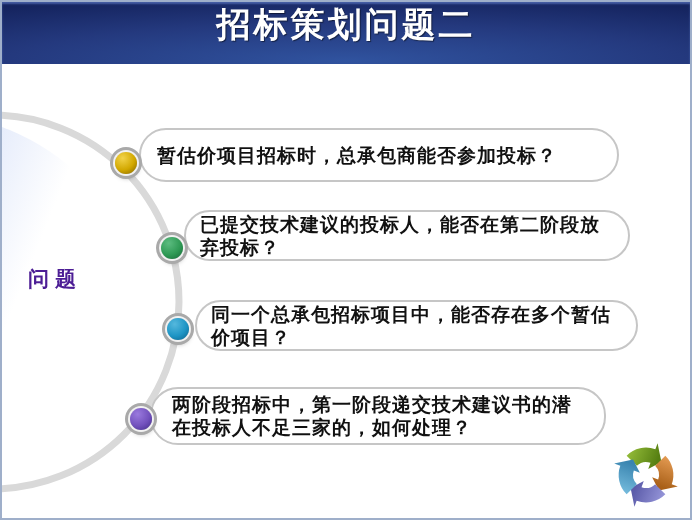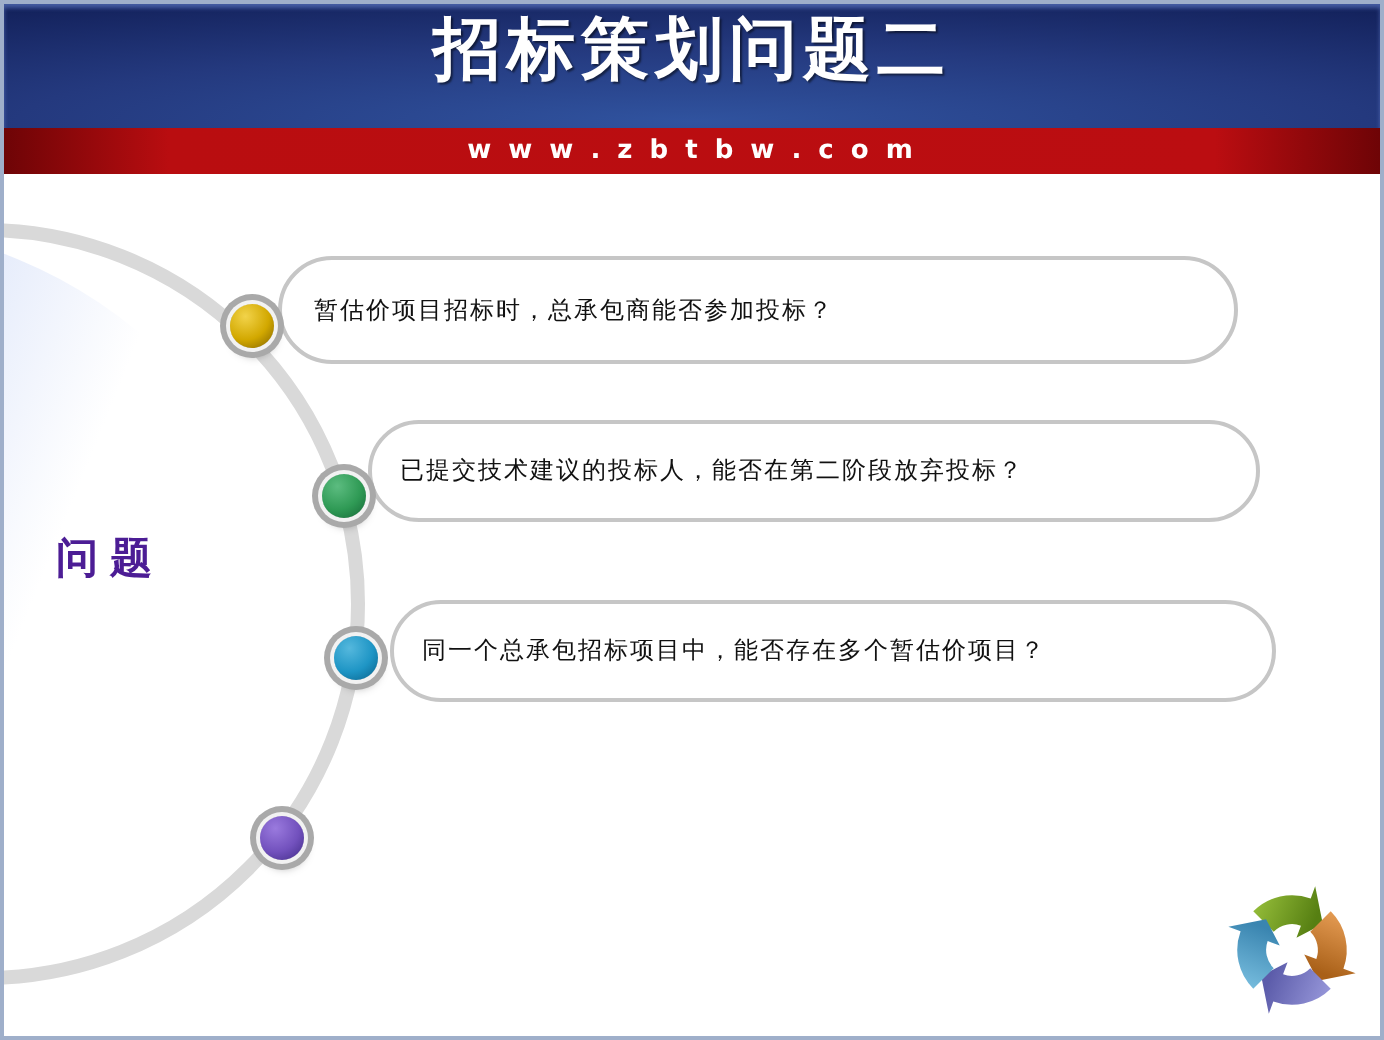--- a/index.html
+++ b/index.html
@@ -35,59 +35,59 @@
   }
   .hub-label{
     position:absolute; left:26px; top:178px; font-size:21px; font-weight:bold;
     color:#4c1d95; letter-spacing:6px;
   }
   .arc-svg{position:absolute; left:0; top:0;}
   .q-bubble{
     position:absolute; box-sizing:border-box; background:#ffffff;
     border:2px solid #c6c6c6; border-radius:28px;
     display:flex; align-items:center;
-    font-size:12px; font-weight:normal; color:#111; letter-spacing:1px; line-height:23px;
+    font-size:19px; font-weight:bold; color:#111; letter-spacing:1px; line-height:23px;
   }
   .q-dot{
     position:absolute; width:22px; height:22px; border-radius:50%;
     box-shadow:0 0 0 2px #f2f2f2, 0 0 0 5px #a9a9a9, 1px 4px 5px rgba(0,0,0,.35);
   }
   .cycle-icon{position:absolute;}
 </style>
 </head>
 <body>
 
 <div class="slide">
 
   <div class="header">
     <div class="title">招标策划问题二</div>
   </div>
 
-  <div class="url-band">
-    <div class="url-text">w w w . z b t b w . c o m</div>
-  </div>
 
   <div class="content">
 
     <div class="hub-circle"></div>
 
     <svg class="arc-svg" width="692" height="435" viewBox="0 0 692 435">
       <circle cx="-10" cy="215" r="187" fill="none" stroke="#d9d9d9" stroke-width="7"></circle>
     </svg>
 
     <div class="hub-label">问题</div>
 
     <div class="q-bubble" style="left:137px; top:41px; width:480px; height:54px; padding:0 18px 0 16px;">
       <span>暂估价项目招标时，总承包商能否参加投标？</span>
     </div>
     <div class="q-bubble" style="left:193px; top:213px; width:443px; height:51px; padding:0 16px 0 14px;">
       <span>同一个总承包招标项目中，能否存在多个暂估价项目？</span>
     </div>
     <div class="q-bubble" style="left:182px; top:123px; width:446px; height:51px; padding:0 16px 0 14px;">
       <span>已提交技术建议的投标人，能否在第二阶段放弃投标？</span>
+    </div>
+    <div class="q-bubble" style="left:148px; top:300px; width:456px; height:58px; padding:0 16px 0 20px;">
+      <span>两阶段招标中，第一阶段递交技术建议书的潜在投标人不足三家的，如何处理？</span>
     </div>
 
     <div class="q-dot" style="left: 113px; top: 65px; background: radial-gradient(circle at 35% 28%, rgb(242, 211, 74) 0%, rgb(210, 168, 0) 55%, rgb(126, 96, 0) 100%);"></div>
     <div class="q-dot" style="left: 159px; top: 150px; background: radial-gradient(circle at 35% 28%, rgb(92, 188, 128) 0%, rgb(47, 154, 85) 55%, rgb(21, 102, 54) 100%);"></div>
     <div class="q-dot" style="left: 165px; top: 231px; background: radial-gradient(circle at 35% 28%, rgb(85, 184, 221) 0%, rgb(30, 149, 197) 55%, rgb(8, 95, 136) 100%);"></div>
     <div class="q-dot" style="left: 128px; top: 321px; background: radial-gradient(circle at 35% 28%, rgb(154, 122, 222) 0%, rgb(114, 81, 189) 55%, rgb(63, 42, 133) 100%);"></div>
 
     <svg class="cycle-icon" style="left:608px; top:352px;" width="72" height="72" viewBox="0 0 100 100">
       <defs>
         <linearGradient id="cg0" x1="0" y1="0" x2="1" y2="0.3">

